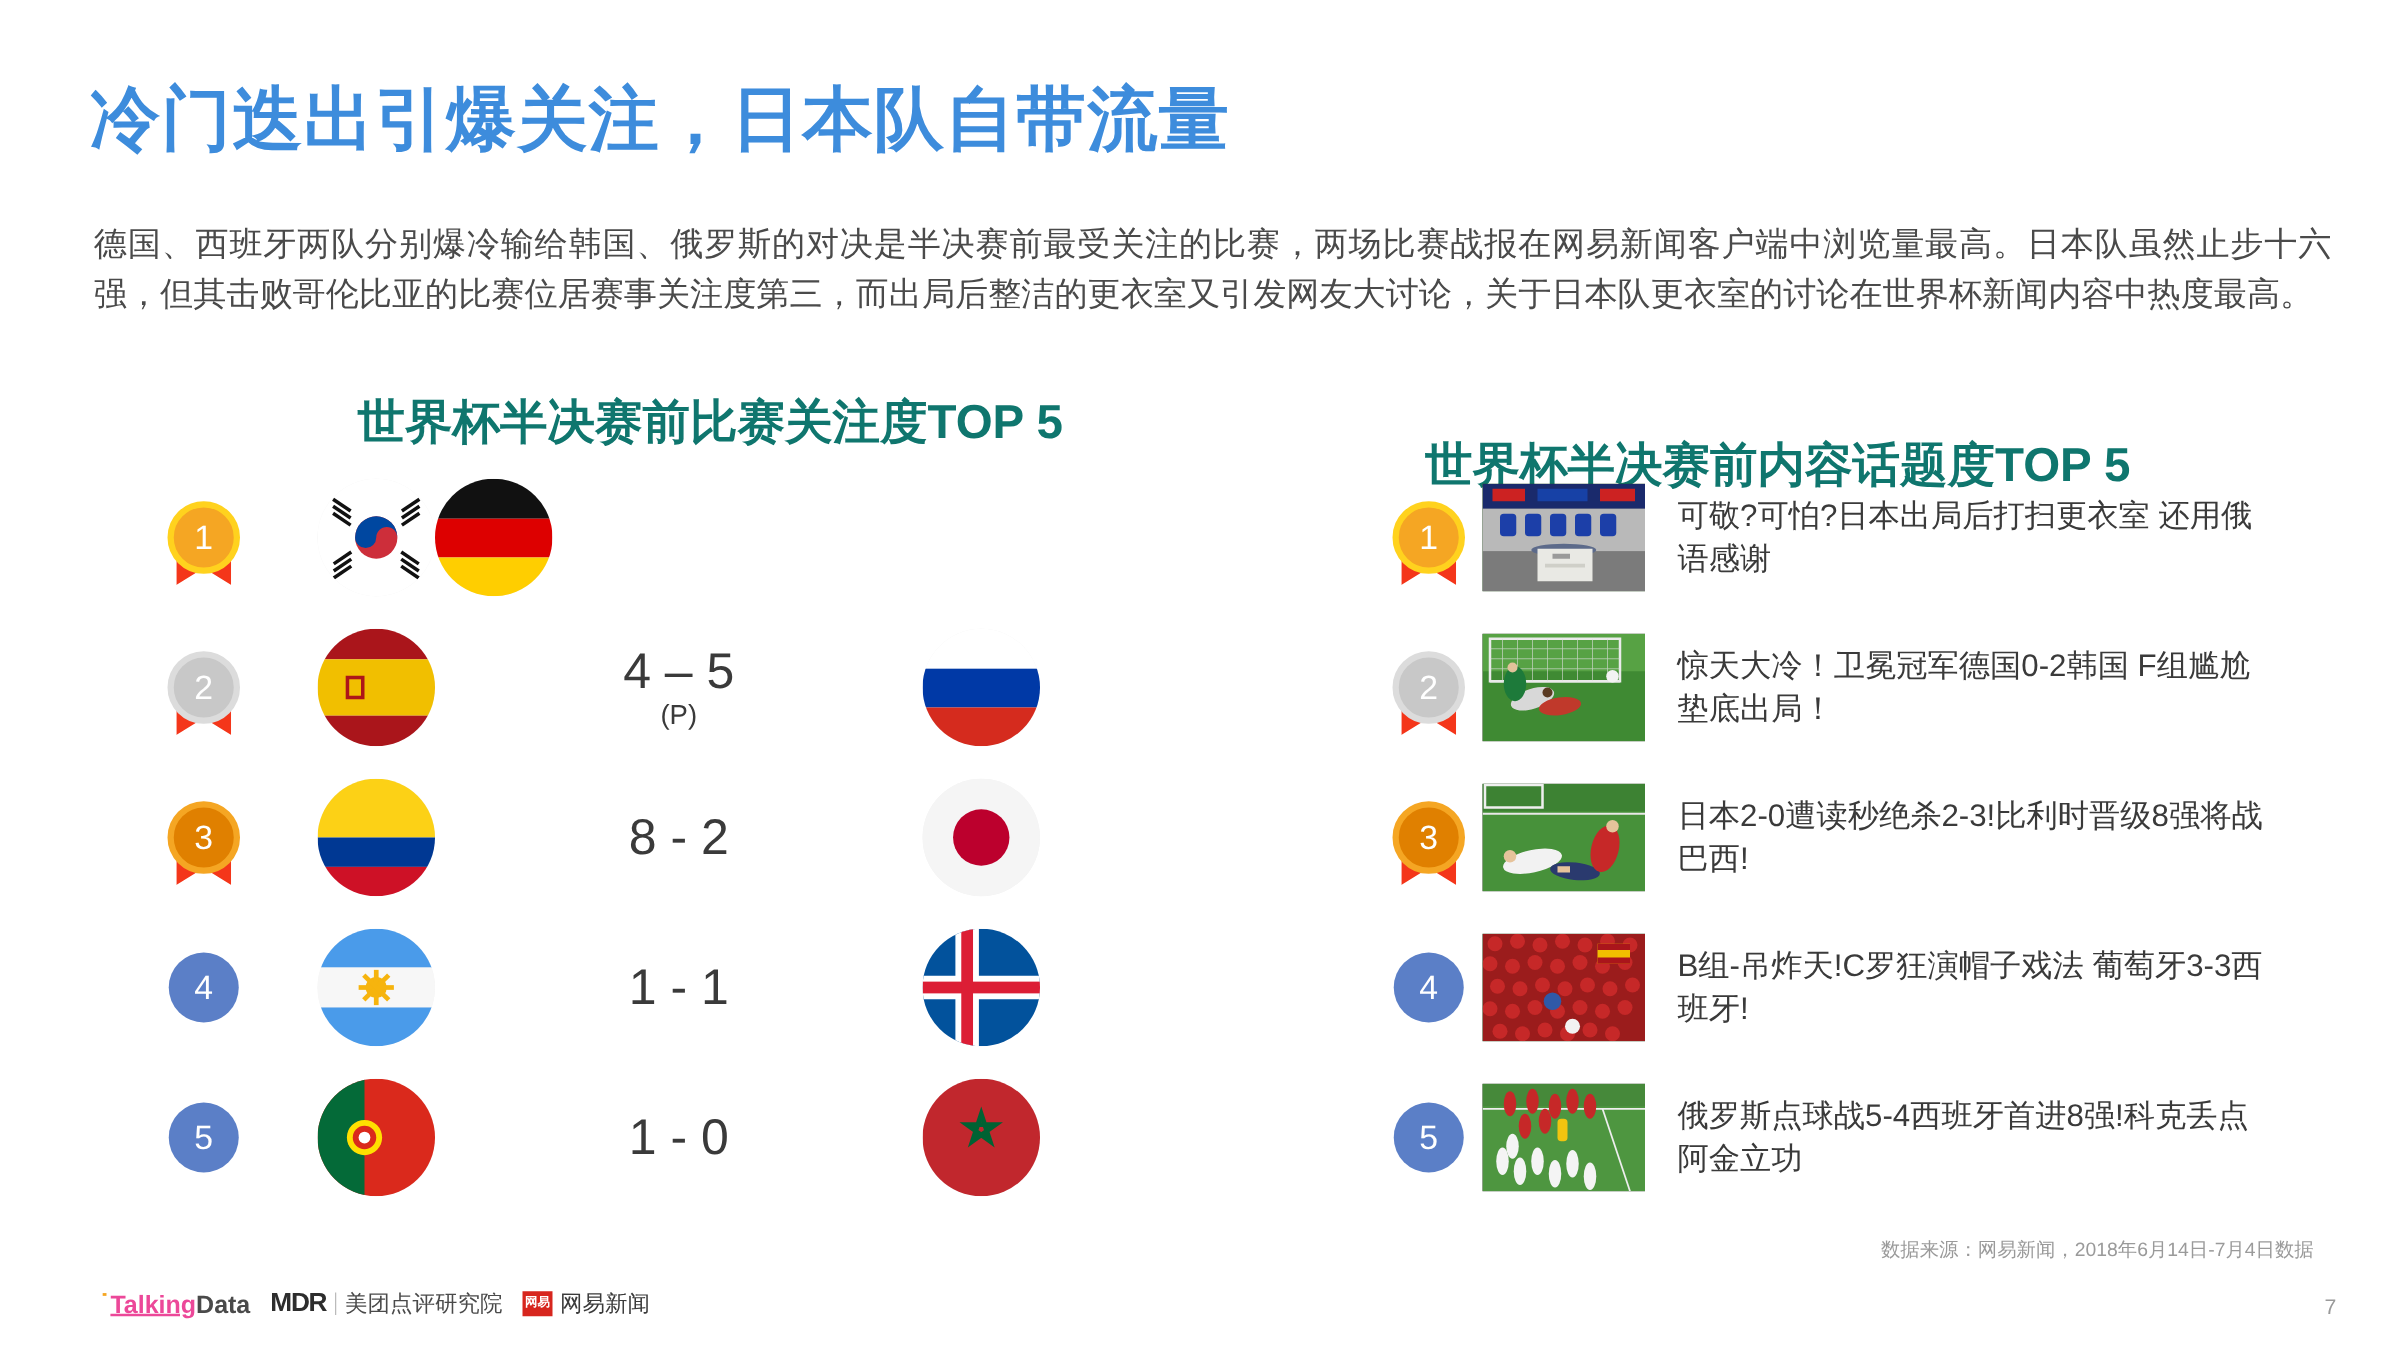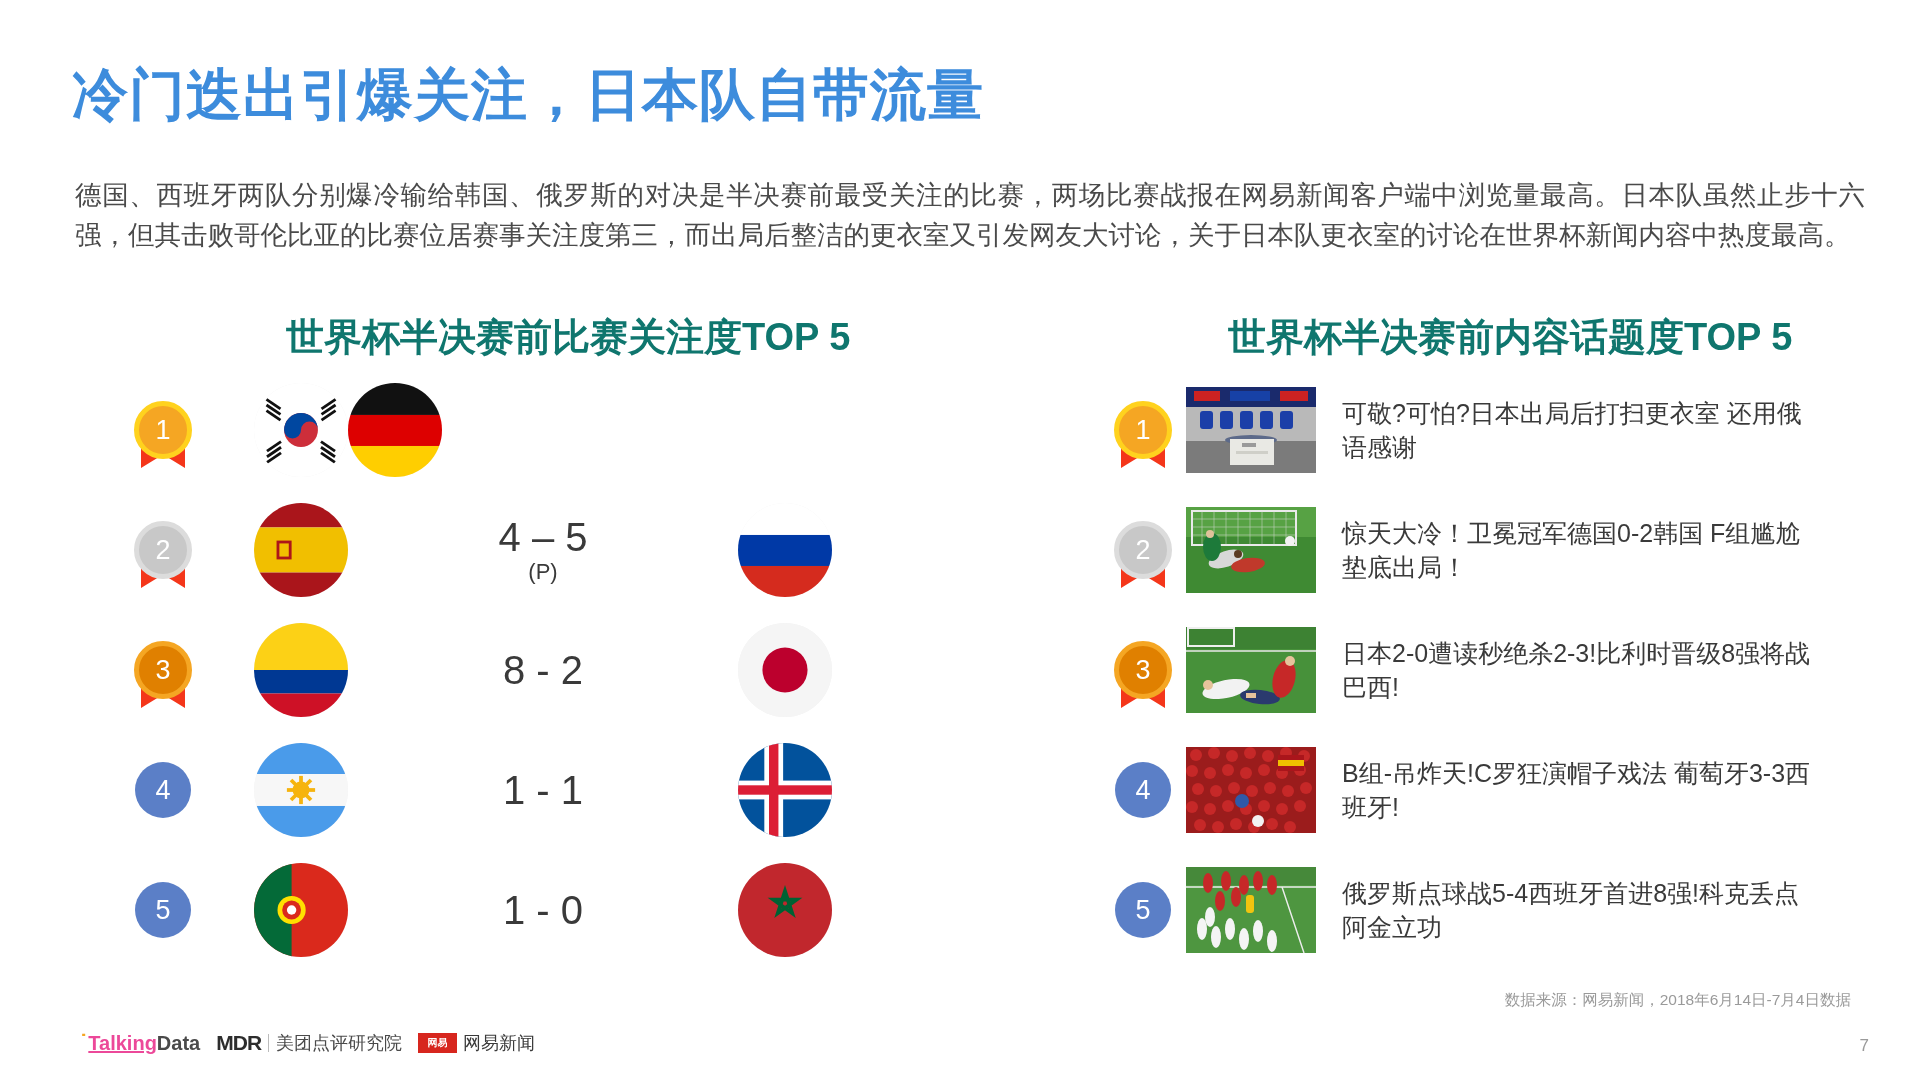--- a/index.html
+++ b/index.html
@@ -27,21 +27,21 @@
     text-align:justify;
   }
 
   
   .sec-head{
     position:absolute;top:312px;
     font-size:38px;font-weight:bold;color:#0f766e;
     white-space:nowrap;
   }
   #head-left{left:286px;}
-  #head-right{left:1228px;}
+  #head-right{left:1140px;margin-top:35px;}
 
   
   .col-left{position:absolute;left:120px;top:370px;width:760px;}
   .col-right{position:absolute;left:1100px;top:370px;width:760px;}
 
   .match-row{
     position:relative;height:120px;
     display:flex;align-items:center;
   }
   .news-row{
@@ -120,21 +120,21 @@
   }
   .logo-td{display:flex;align-items:baseline;font-size:20px;font-weight:bold;}
   .logo-td .dot{color:#F5A623;font-size:22px;margin-right:1px;}
   .logo-td .t1{color:#ec4899;text-decoration:underline;}
   .logo-td .t2{color:#4a4a4a;}
   .logo-mdr{display:flex;align-items:center;gap:7px;font-size:18px;color:#4a4a4a;}
   .logo-mdr .mdr{font-weight:bold;letter-spacing:-1px;font-size:21px;color:#2d2d2d;text-align:right;}
   .logo-mdr .bar{display:inline-block;width:1px;height:18px;background:#bbb;}
   .logo-163{display:flex;align-items:center;gap:6px;font-size:18px;color:#3a3a3a;}
   .logo-163 .sq{
-    display:inline-block;width:39px;height:20px;background:#D7261E;
+    display:inline-block;width:24px;height:20px;background:#D7261E;
     color:#fff;font-size:10px;line-height:20px;text-align:center;font-weight:bold;
   }
 </style>
 </head>
 <body>
 
 <div class="slide">
 
   <div class="title">冷门迭出引爆关注，日本队自带流量</div>
 

